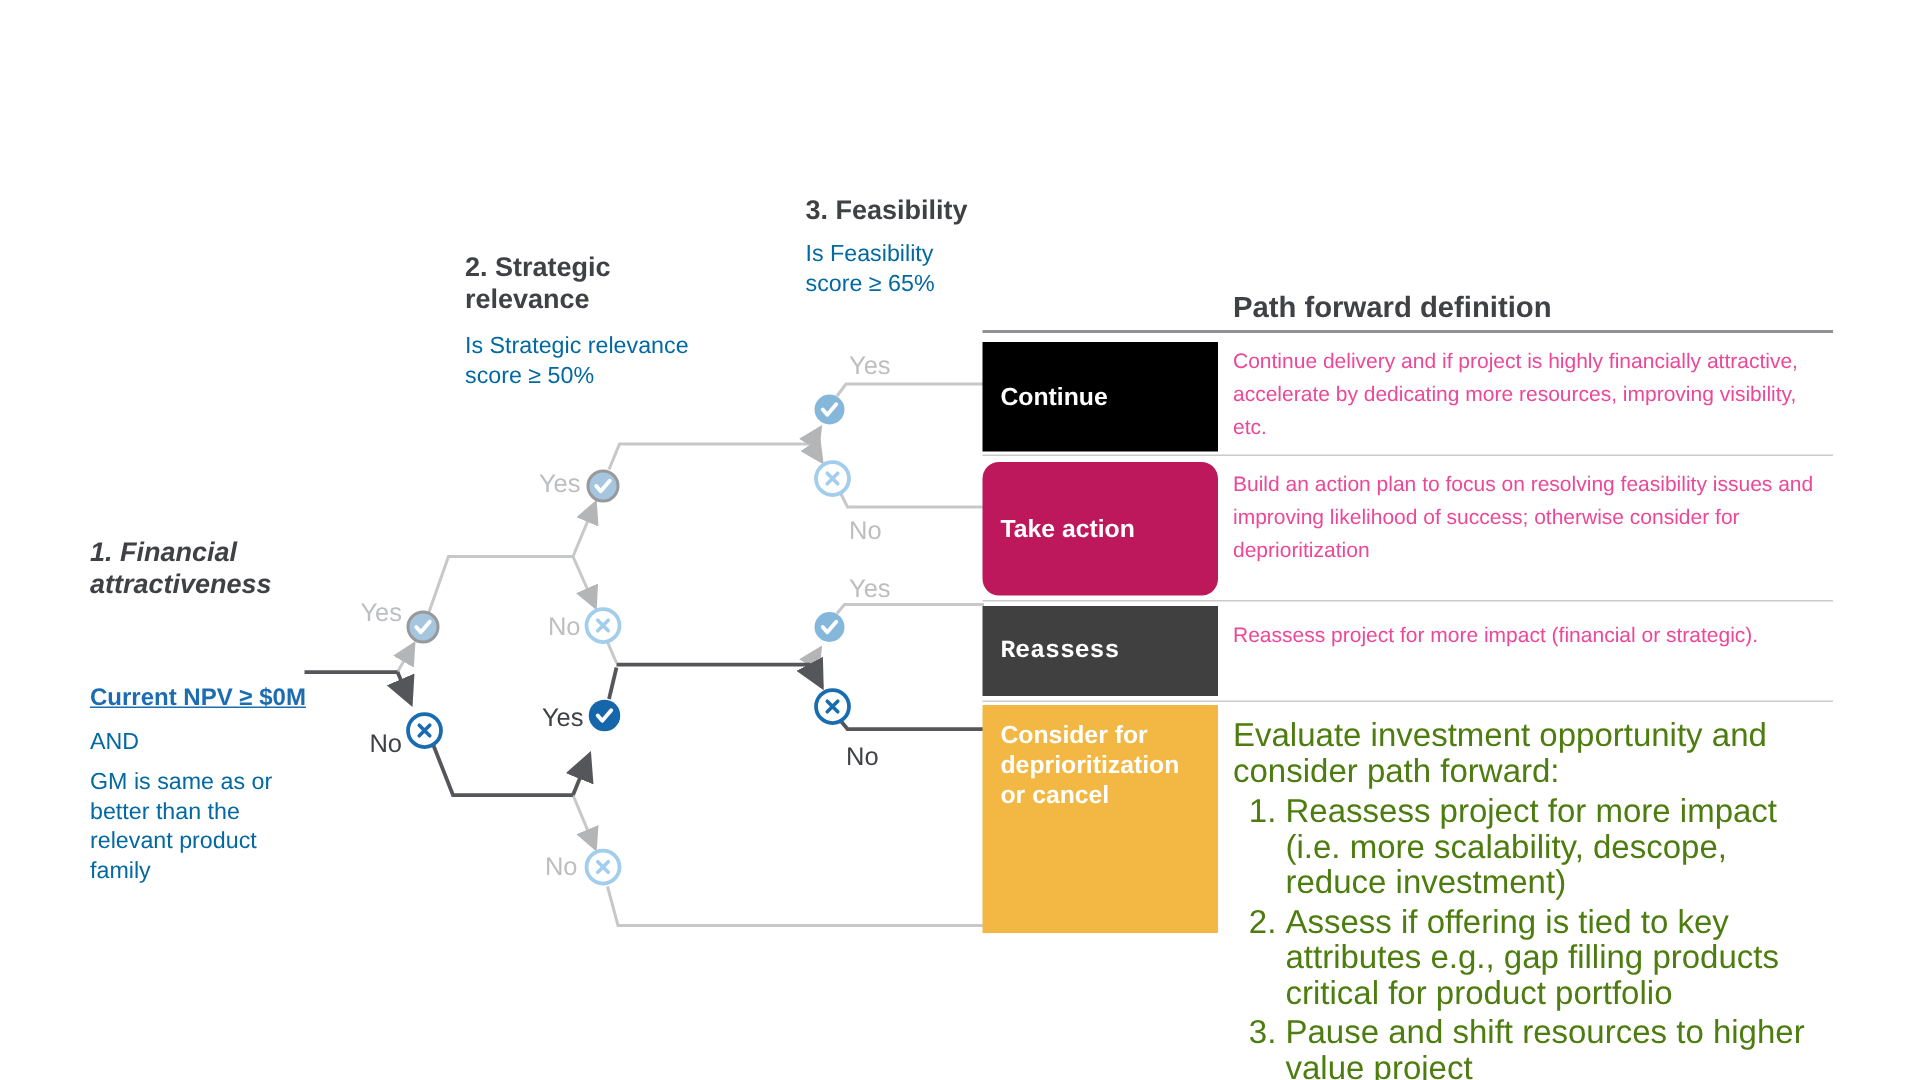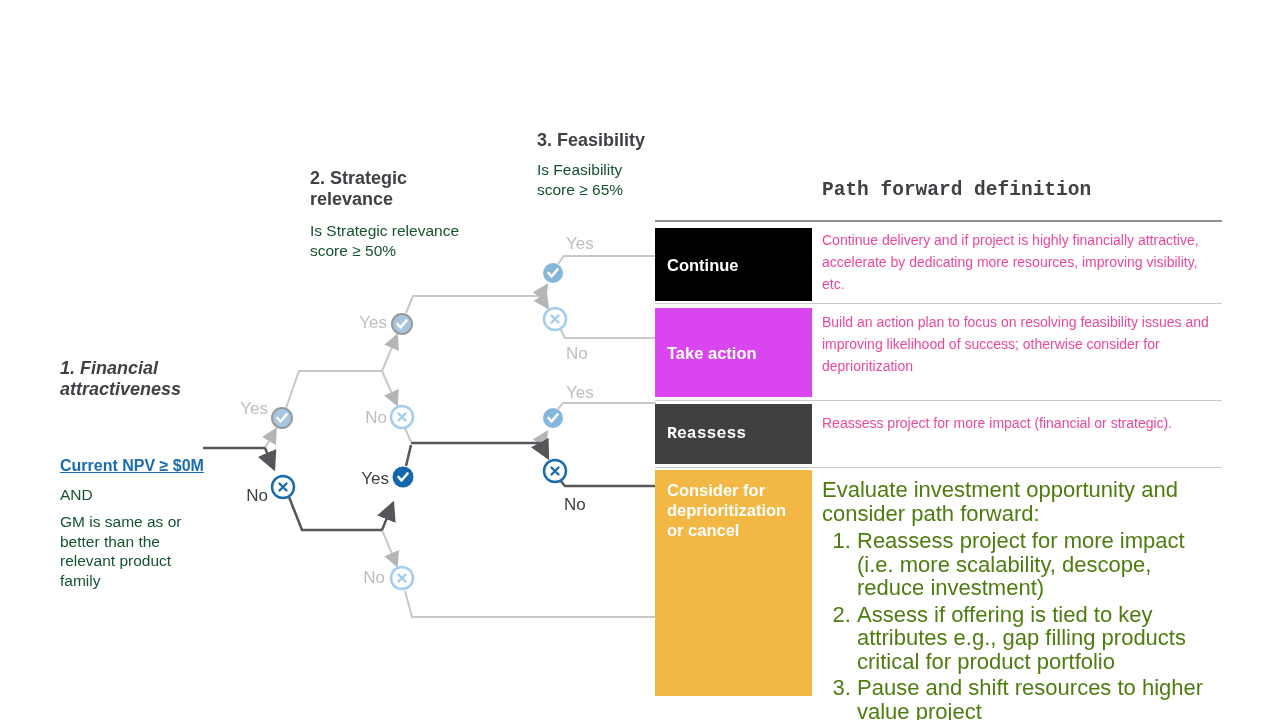--- a/index.html
+++ b/index.html
@@ -17,52 +17,52 @@
   
   .col-title {
     font-size: 18px;
     font-weight: 700;
     line-height: 21px;
     color: #3f4145;
   }
   .col-question {
     font-size: 15.5px;
     line-height: 19.5px;
-    color: #14532d;
+    color: #0369a1;
   }
   .npv {
     font-size: 16px;
     font-weight: 700;
     color: #1b6cb1;
     white-space: nowrap;
     text-decoration: underline;
   }
 
   
   svg.tree { position: absolute; left: 0; top: 0; width: 1280px; height: 720px; }
   svg.tree text { font-family: "Liberation Sans", "DejaVu Sans", sans-serif; font-size: 17px; }
   .lbl-light { fill: #bdbec0; }
   .lbl-dark  { fill: #3f4145; }
 
   
   .tbl-title {
-    left: 822px; top: 179px; width: 400px;
-    font-size: 19.5px; font-weight: 700; color: #3f4145; font-family: Liberation Mono, monospace;
+    left: 822px; top: 194px; width: 400px;
+    font-size: 19.5px; font-weight: 700; color: #3f4145;
   }
   .rule-top { left: 655px; top: 220px; width: 567px; height: 2px; background: #8f9194; }
   .rule { left: 655px; width: 567px; height: 1px; background: #c9cacb; }
   .row-box {
     left: 655px; width: 157px;
     display: flex; align-items: center;
     padding: 10px 10px 10px 12px;
     color: #ffffff; font-size: 16.5px; font-weight: 700; line-height: 20px;
   }
   .row-box.top-align { align-items: flex-start; }
   .bg-continue { background: #000000; }
-  .bg-takeaction { background: #d946ef; }
+  .bg-takeaction { background: #be185d; border-radius: 11px; }
   .bg-reassess { background: #404040; font-family: Liberation Mono, monospace; }
   .bg-consider { background: #f2b843; }
   .row-desc {
     left: 822px; width: 400px;
     font-size: 14px; line-height: 22px; color: #ec4899;
   }
   .row-desc.active { color: #4d7c0f; font-size: 22px; line-height: 23.5px; }
   .row-desc.active ol { margin: 4px 0 0 0; padding-left: 35px; }
   .row-desc.active li { margin-bottom: 3px; }
 </style>
@@ -181,21 +181,21 @@
 
   <div class="abs row-box bg-continue" style="top:228px; height:73px;">Continue</div>
   <div class="abs row-desc" style="top:229px;">Continue delivery and if project is highly financially attractive, accelerate by dedicating more resources, improving visibility, etc.</div>
 
   <div class="abs row-box bg-takeaction" style="top:308px; height:89px;">Take action</div>
   <div class="abs row-desc" style="top:311px;">Build an action plan to focus on resolving feasibility issues and improving likelihood of success; otherwise consider for deprioritization</div>
 
   <div class="abs row-box bg-reassess" style="top:404px; height:60px;">Reassess</div>
   <div class="abs row-desc" style="top:412px;">Reassess project for more impact (financial or strategic).</div>
 
-  <div class="abs row-box top-align bg-consider" style="top:470px; height:226px;">Consider for deprioritization or cancel</div>
+  <div class="abs row-box top-align bg-consider" style="top:470px; height:152px;">Consider for deprioritization or cancel</div>
   <div class="abs row-desc active" style="top:478px;">
     <div>Evaluate investment opportunity and consider path forward:</div>
     <ol>
       <li>Reassess project for more impact (i.e. more scalability, descope, reduce investment)</li>
       <li>Assess if offering is tied to key attributes e.g., gap filling products critical for product portfolio</li>
       <li>Pause and shift resources to higher value project</li>
     </ol>
   </div>
 
 </div>

